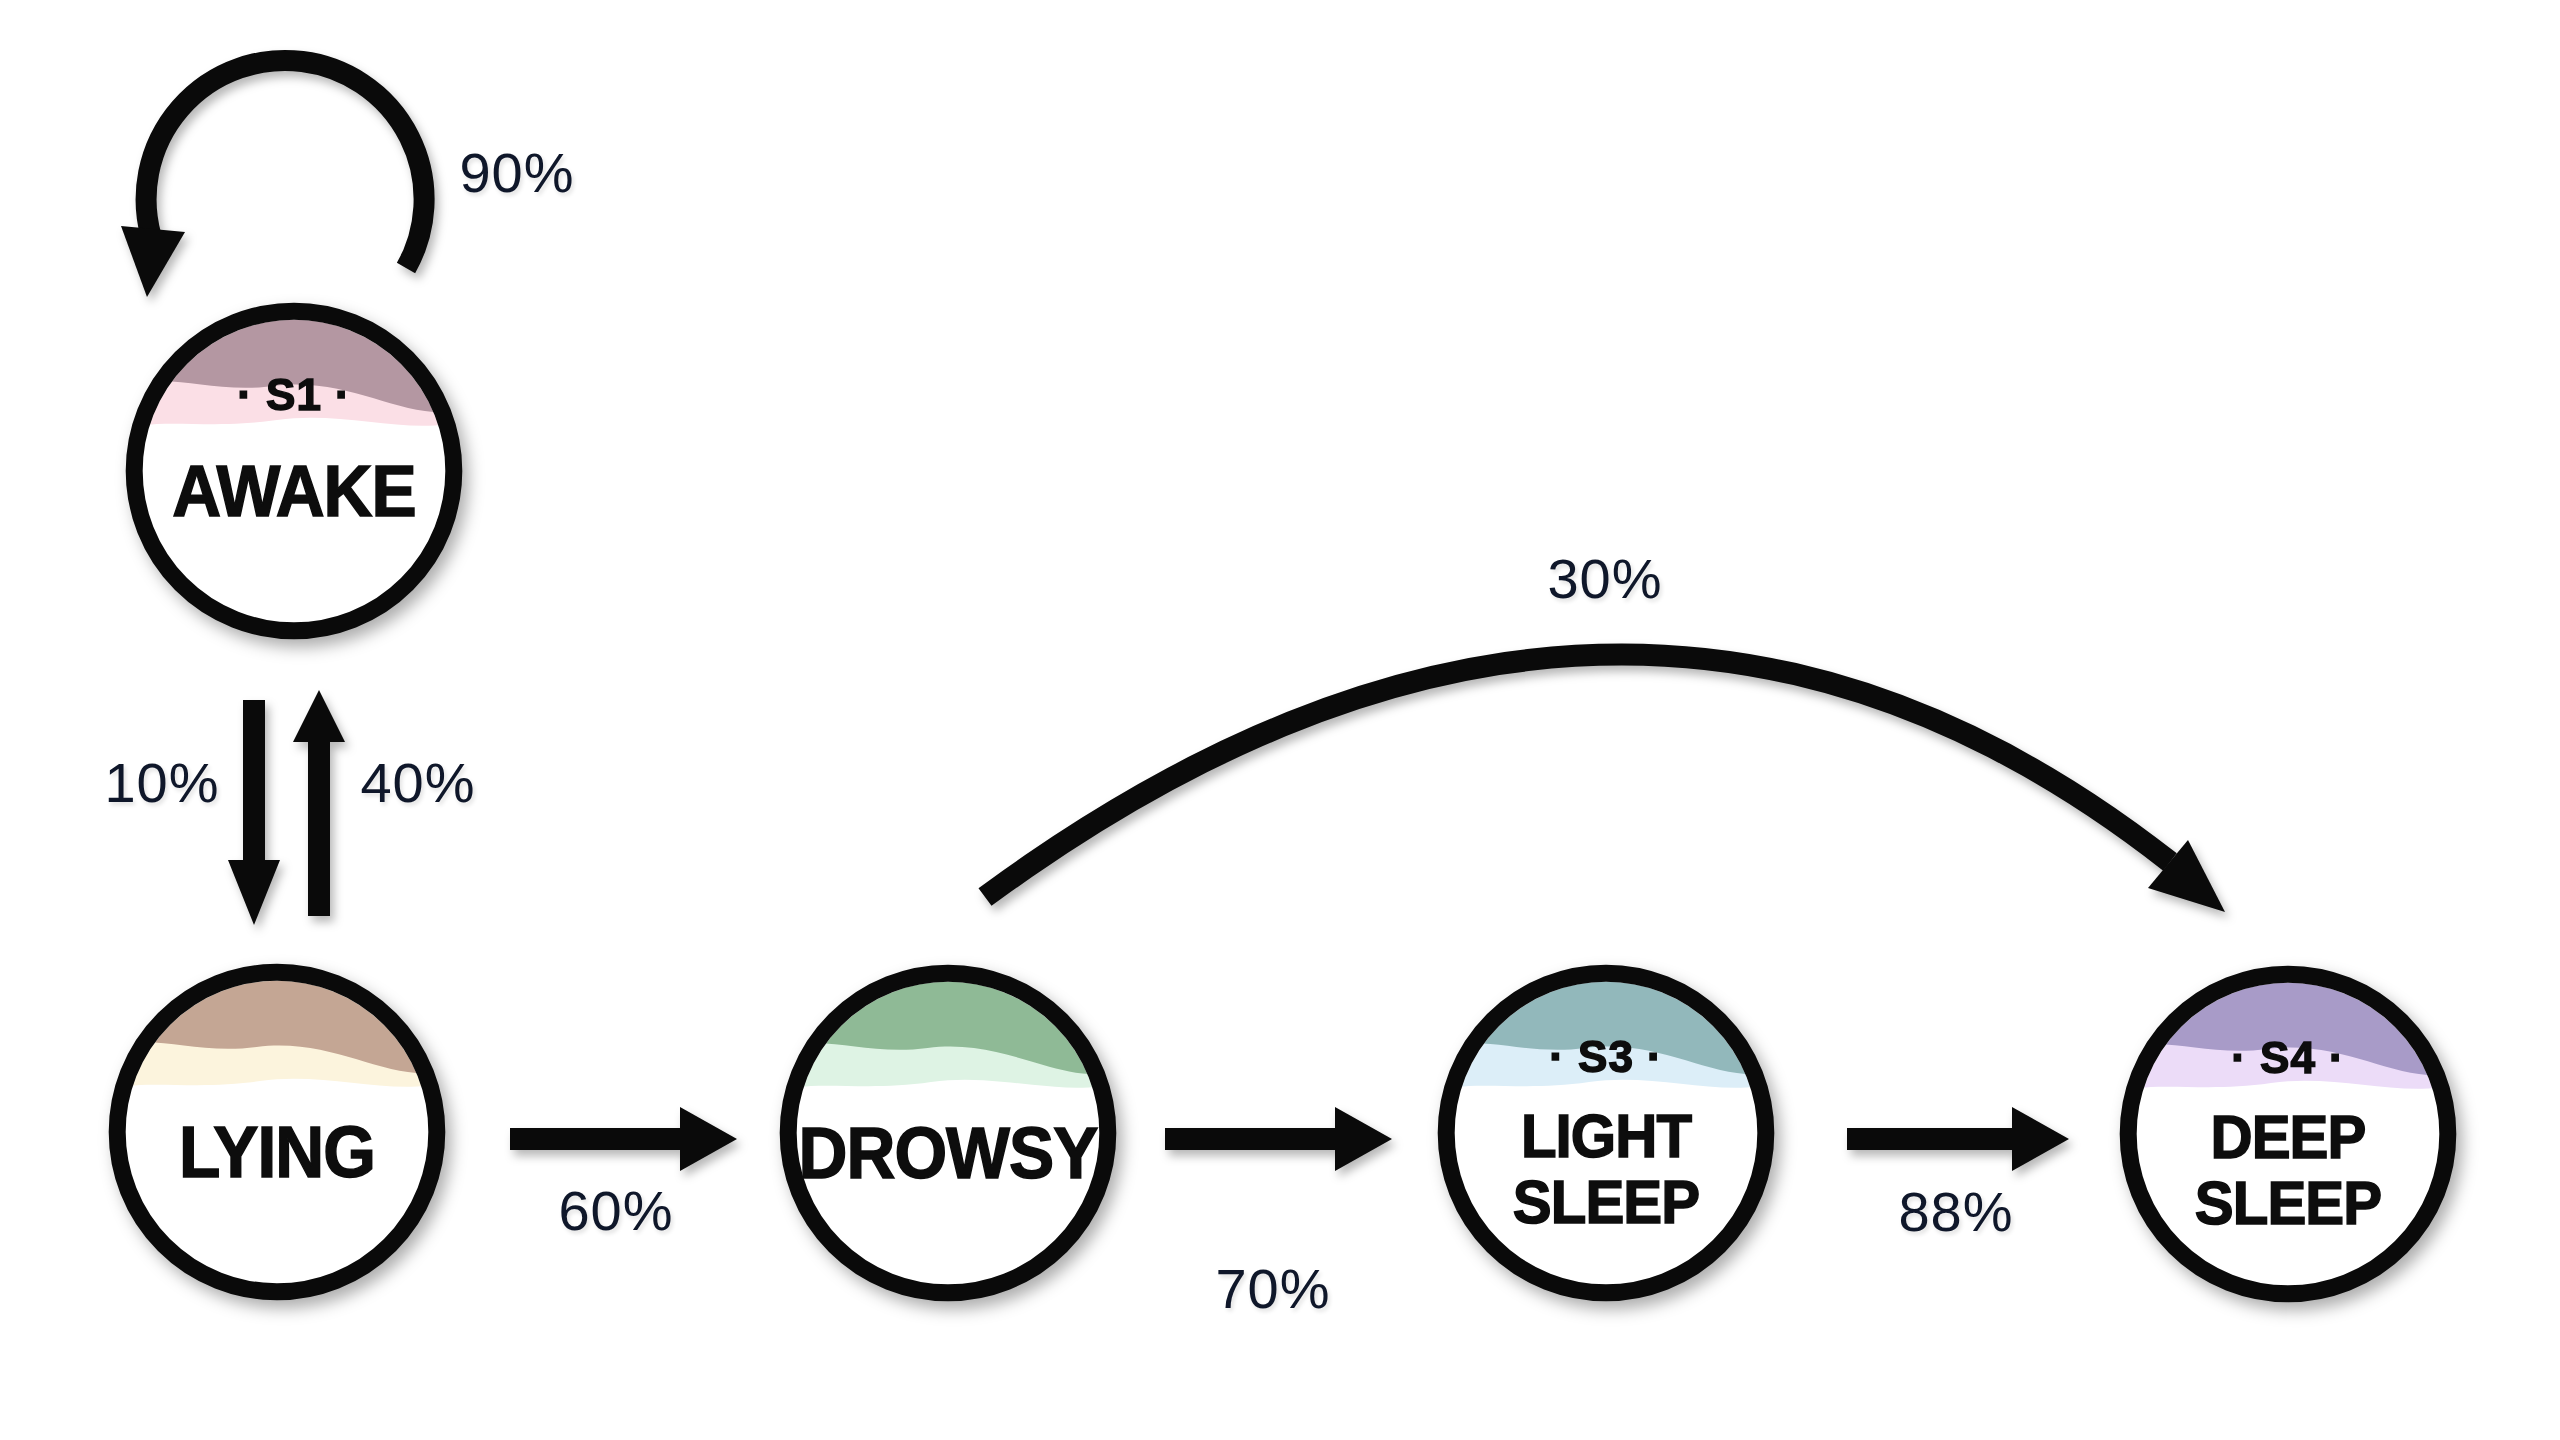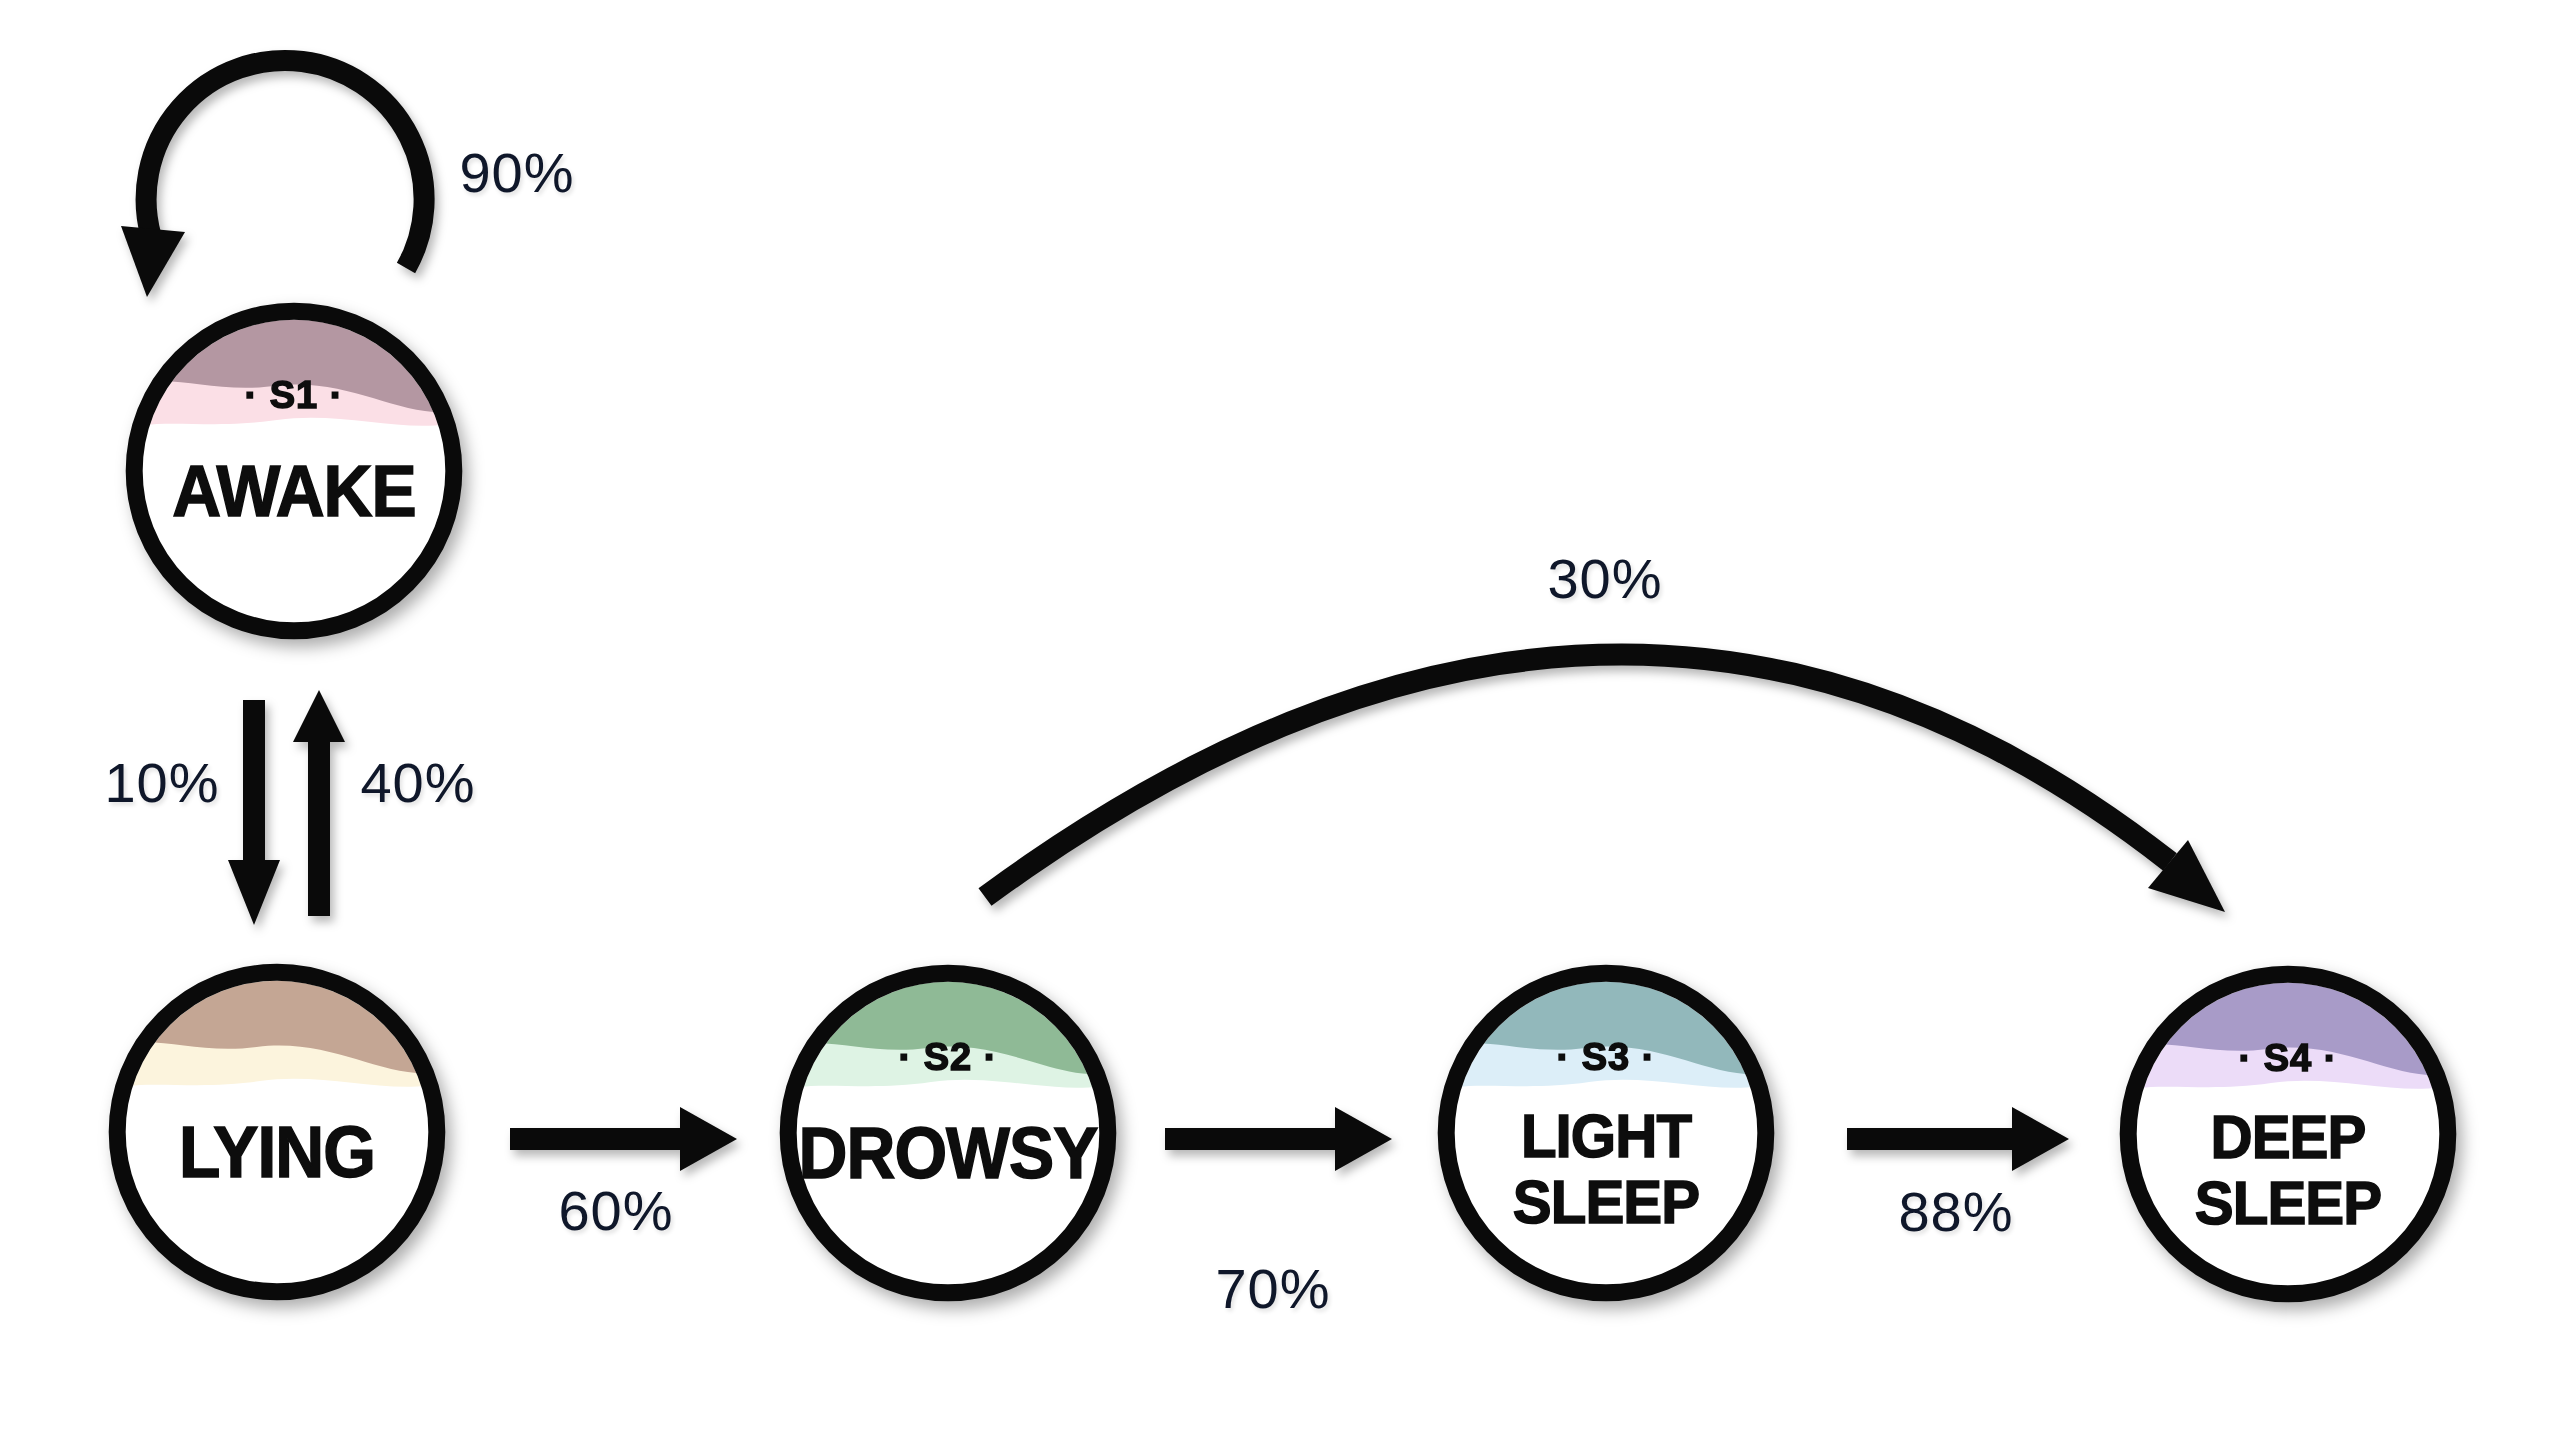--- a/index.html
+++ b/index.html
@@ -9,21 +9,21 @@
 
   
   svg.edges{position:absolute;left:0;top:0;width:2560px;height:1440px;
             filter:drop-shadow(4px 6px 5px rgba(0,0,0,.28));}
 
   
   .node{position:absolute;width:340px;height:340px;}
   .node > svg.node-bg{position:absolute;left:0;top:0;width:340px;height:340px;
             filter:drop-shadow(6px 8px 8px rgba(0,0,0,.32));}
   .s-label{position:absolute;left:0;top:64px;width:100%;text-align:center;
-           font-size:38px;line-height:60px;font-weight:700;color:#0d0d0d;
+           font-size:44px;line-height:60px;font-weight:700;color:#0d0d0d;
            letter-spacing:1px;-webkit-text-stroke:1.5px #0d0d0d;}
   .node-name{position:absolute;left:0;top:152px;width:100%;text-align:center;
            font-size:72px;line-height:76px;font-weight:700;color:#0d0d0d;
            letter-spacing:-1px;-webkit-text-stroke:1.5px #0d0d0d;
            white-space:pre-line;transform:scaleX(.94);}
   .node-name.two-line{top:140px;font-size:62px;line-height:66px;}
 
   
   .edge-label{position:absolute;transform:translate(-50%,-50%);
               font-size:56px;font-weight:400;color:#0f172a;letter-spacing:1px;
@@ -113,21 +113,20 @@
           </clipPath>
         </defs>
       <circle cx="100" cy="100" r="94" fill="#ffffff"></circle>
       <g clip-path="url(#clipS2)">
         <path d="M0,0 H200 V70 C170,80 130,64 90,70 C50,76 20,68 0,76 Z" fill="#def3e4"></path>
         <path d="M0,0 H200 V64 C165,72 135,44 88,50 C50,55 24,40 0,52 Z" fill="#8fba96"></path>
         <path d="M0,0 H200 V20 C165,28 135,8 95,10 C55,12 35,30 0,40 Z" fill="#2b2b2b"></path>
       </g>
       <circle cx="100" cy="100" r="94" fill="none" stroke="#0a0a0a" stroke-width="10"></circle>
     </svg>
-    <div class="s-label">· S2 ·</div>
     <div class="node-name">DROWSY</div>
   </div>
 
   <div class="node" style="left:1436px;top:963px">
     <svg class="node-bg" viewBox="0 0 200 200">
       <defs>
           <clipPath id="clipS3">
             <circle cx="100" cy="100" r="89"></circle>
           </clipPath>
         </defs>

